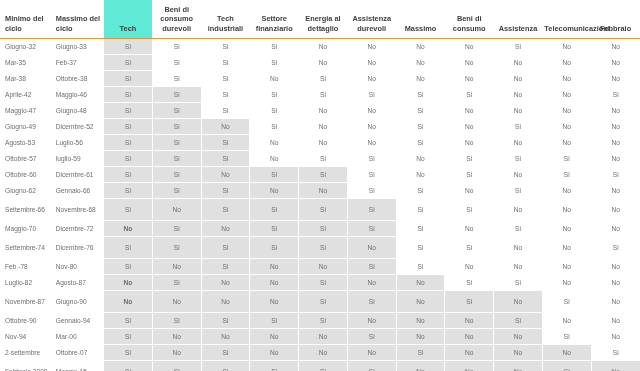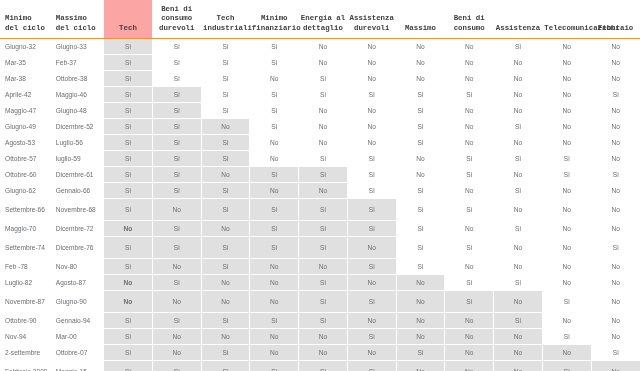--- a/index.html
+++ b/index.html
@@ -36,28 +36,27 @@
   thead tr.head-row th {
     font-size: 7.4px;
     font-weight: bold;
     color: #404042;
     line-height: 9.5px;
     text-align: center;
     vertical-align: bottom;
     padding: 3px 2px 5px 2px;
     height: 30px;
     border-bottom: 1.6px solid #e8943a;
-    font-family: Liberation Mono, monospace;
   }
   thead tr.head-row th.lbl {
     text-align: left;
     padding-left: 5px;
   }
   thead tr.head-row th.shade-head {
-    background: #fca5a5;
+    background: #5eead4;
   }
   
   tbody tr.data-row td {
     font-size: 6.6px;
     line-height: 8px;
     height: 15px;
     text-align: center;
     color: #6d6e71;
     border-bottom: 1px solid #ffffff;
   }
@@ -98,21 +97,21 @@
         <col class="colwd">
         <col class="colwd">
     </colgroup>
     <thead>
       <tr class="head-row">
         <th class="lbl">Minimo del ciclo</th>
         <th class="lbl">Massimo del ciclo</th>
         <th class="shade-head">Tech</th>
         <th>Beni di consumo durevoli</th>
         <th>Tech industriali</th>
-        <th>Minimo finanziario</th>
+        <th>Settore finanziario</th>
         <th>Energia al dettaglio</th>
         <th>Assistenza durevoli</th>
         <th>Massimo</th>
         <th>Beni di consumo</th>
         <th>Assistenza</th>
         <th>Telecomunicazioni</th>
         <th>Febbraio</th>
       </tr>
     </thead>
     <tbody id="tbody">

